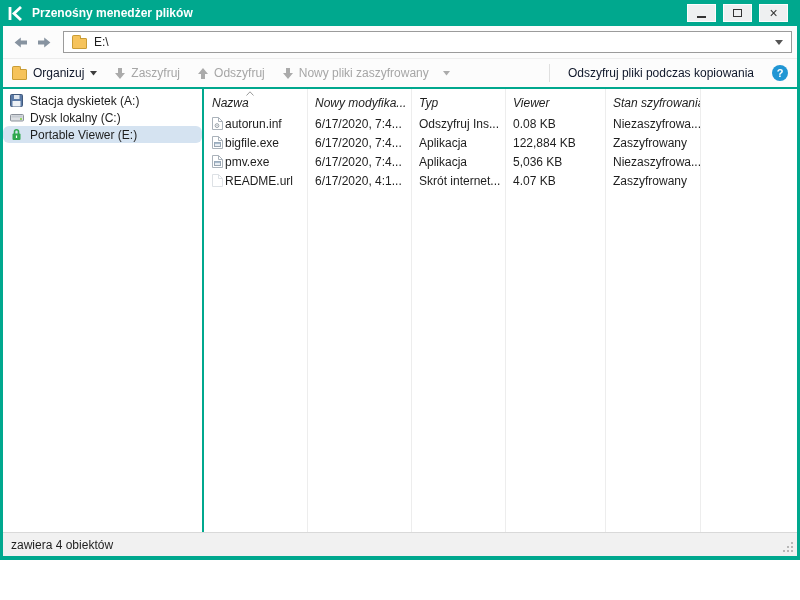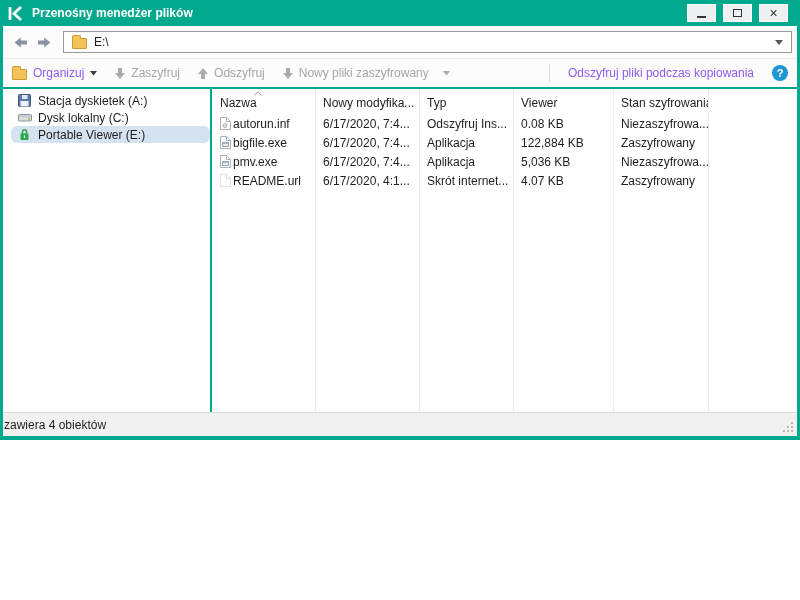--- a/index.html
+++ b/index.html
@@ -3,21 +3,21 @@
 <meta charset="utf-8">
 <style>
   :root{
     --teal:#00a88e;
     --sel:#d5e3f1;
     --disabled:#a6a6a6;
   }
   *{margin:0;padding:0;box-sizing:border-box;}
   html,body{width:800px;height:600px;overflow:hidden;}
   body{font-family:"Liberation Sans","DejaVu Sans",sans-serif;font-size:12px;color:#1e1e1e;background:#fff;}
-  .window{width:800px;height:440px;display:flex;flex-direction:column;background:var(--teal);}
+  .window{width:800px;height:560px;display:flex;flex-direction:column;background:var(--teal);}
 
   
   .titlebar{height:26px;flex:0 0 auto;display:flex;align-items:center;padding:0 12px 0 7px;background:var(--teal);}
   .logo{display:flex;align-items:center;}
   .title{color:#fff;font-weight:bold;margin-left:9px;white-space:nowrap;}
   .win-controls{margin-left:auto;display:flex;gap:7px;}
   .wc{width:29px;height:18px;background:#eef0f1;border:1px solid #fdfdfd;display:flex;align-items:center;justify-content:center;cursor:default;}
   .g-min{width:9px;height:2px;background:#333;margin-top:7px;}
   .g-max{width:9px;height:8px;border:1px solid #333;}
   .g-close::before{content:"\00D7";font-size:14px;line-height:1;color:#333;}
@@ -27,52 +27,52 @@
 
   
   .navbar{height:33px;flex:0 0 auto;display:flex;align-items:center;padding:0 5px;background:#fcfcfc;border-bottom:1px solid #ededed;}
   .nav-btn{width:24px;height:26px;border:none;background:transparent;display:flex;align-items:center;justify-content:center;padding:0;}
   .addressbar{flex:1;height:22px;margin-left:7px;border:1px solid #9b9b9b;background:#fff;display:flex;align-items:center;gap:7px;padding:0 8px;}
   .addr-text{color:#1e1e1e;}
   .addr-chev{margin-left:auto;display:flex;align-items:center;}
 
   
   .toolbar{height:30px;flex:0 0 auto;display:flex;align-items:center;gap:18px;padding:0 9px;background:#fcfcfc;border-bottom:2px solid var(--teal);}
-  .tb-btn{display:flex;align-items:center;gap:6px;border:none;background:transparent;font:inherit;color:#8b5cf6;padding:0;white-space:nowrap;}
+  .tb-btn{display:flex;align-items:center;gap:6px;border:none;background:transparent;font:inherit;color:#0f172a;padding:0;white-space:nowrap;}
   .tb-btn.disabled{color:var(--disabled);}
   .tb-right{margin-left:auto;display:flex;align-items:center;gap:18px;}
   .tb-sep{width:1px;height:18px;background:#e0e0e0;display:inline-block;}
   .info-circle{width:16px;height:16px;border-radius:50%;background:#2196d4;display:flex;align-items:center;justify-content:center;flex:0 0 auto;}
   .info-circle::before{content:"?";color:#fff;font-weight:bold;font-size:11px;line-height:1;}
 
   
   .folder-icon{width:15px;height:11px;background:#f6c35b;border:1px solid #c99c35;border-radius:1px;position:relative;display:inline-block;flex:0 0 auto;margin-top:2px;}
   .folder-icon::before{content:"";position:absolute;top:-4px;left:-1px;width:7px;height:3px;background:#f6c35b;border:1px solid #c99c35;border-bottom:none;border-radius:2px 2px 0 0;}
 
   
   .content{flex:1;min-height:0;display:flex;background:#fff;}
-  .sidebar{width:199px;flex:0 0 auto;padding-top:3px;background:#fff;margin-left:8px;}
+  .sidebar{width:199px;flex:0 0 auto;padding-top:3px;background:#fff;}
   .sb-item{height:17px;display:flex;align-items:center;gap:6px;padding:0 7px;white-space:nowrap;}
   .sb-item.selected{background:var(--sel);border-radius:6px;}
   .sb-icon{display:flex;align-items:center;width:14px;flex:0 0 auto;}
   .v-divider{width:2px;flex:0 0 auto;background:var(--teal);}
 
   .filelist{flex:1;position:relative;min-width:0;background:#fff;}
   .gline{position:absolute;top:0;bottom:0;width:1px;background:#ededed;}
   .fl-header,.fl-row{display:grid;grid-template-columns:103px 104px 94px 100px 95px 1fr;}
-  .fl-header{height:25px;}
+  .fl-header{height:25px;font-style:italic;}
   .hcell{display:flex;align-items:flex-end;padding:0 0 4px 8px;position:relative;white-space:nowrap;overflow:hidden;}
   .sort{position:absolute;top:2px;left:42px;}
   .fl-row{height:19px;}
   .cell{display:flex;align-items:center;padding-left:8px;white-space:nowrap;overflow:hidden;}
   .cell.name{gap:2px;}
   .ficon{display:flex;align-items:center;flex:0 0 auto;}
 
   
-  .statusbar{height:24px;flex:0 0 auto;background:#f1f1f1;border-top:1px solid #d9d9d9;display:flex;align-items:center;padding:0 1px;position:relative;}
+  .statusbar{height:24px;flex:0 0 auto;background:#f1f1f1;border-top:1px solid #d9d9d9;display:flex;align-items:center;padding:0 8px;position:relative;}
   .grip{position:absolute;right:3px;bottom:3px;}
 </style>
 </head>
 <body>
 
 <div class="window">
 
   <div class="titlebar">
     <span class="logo">
       <svg width="16" height="15" viewBox="0 0 16 15">

